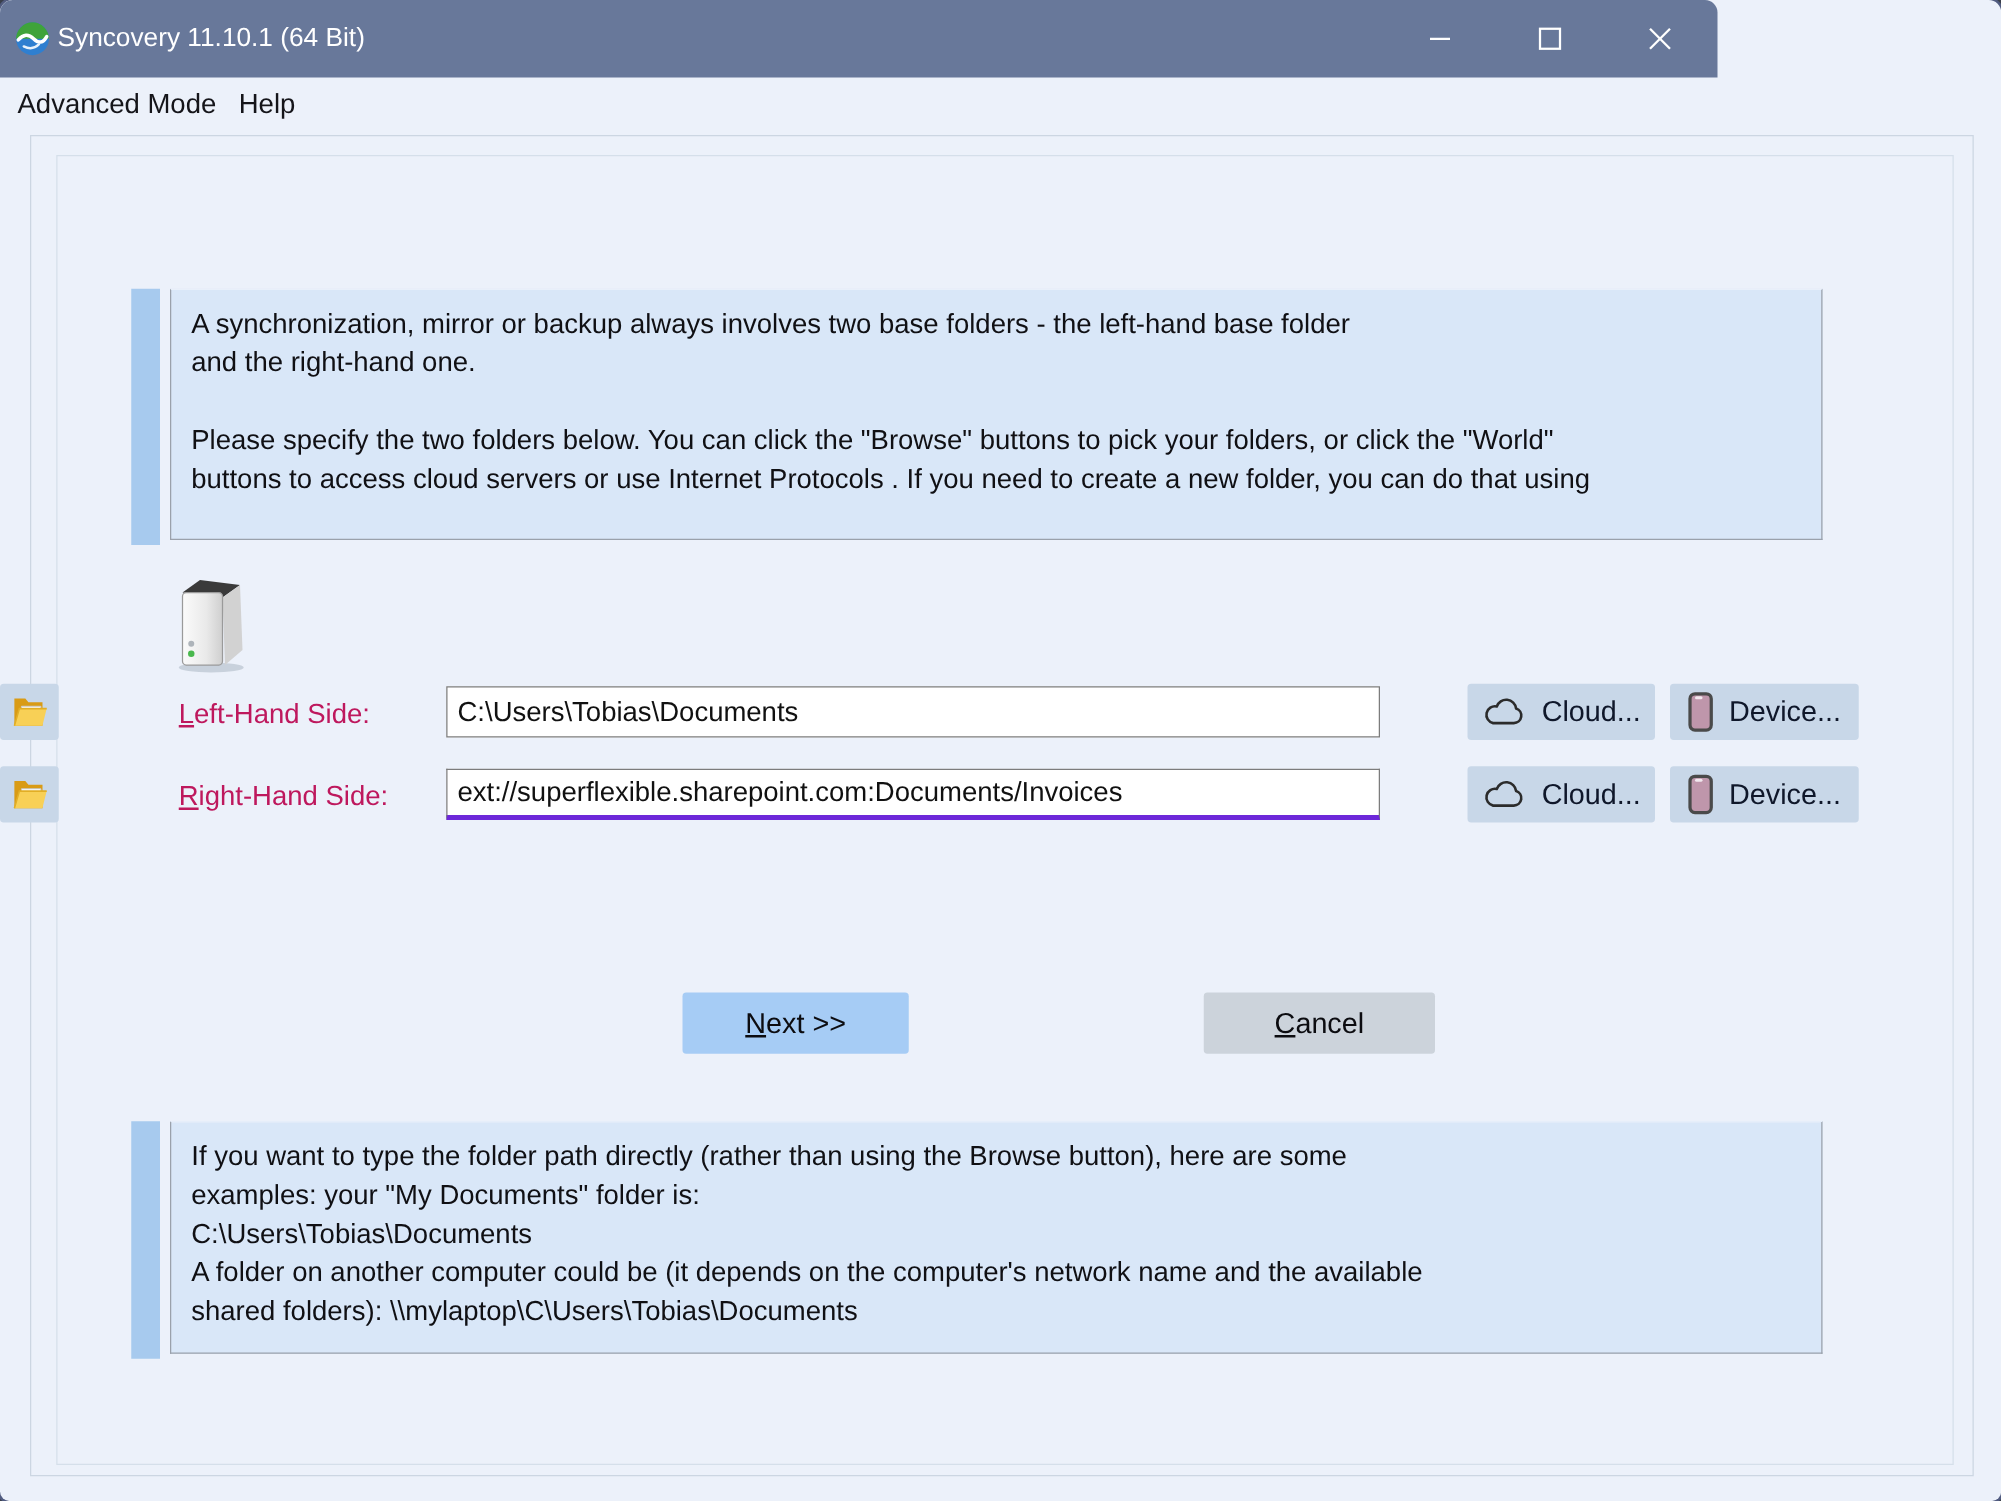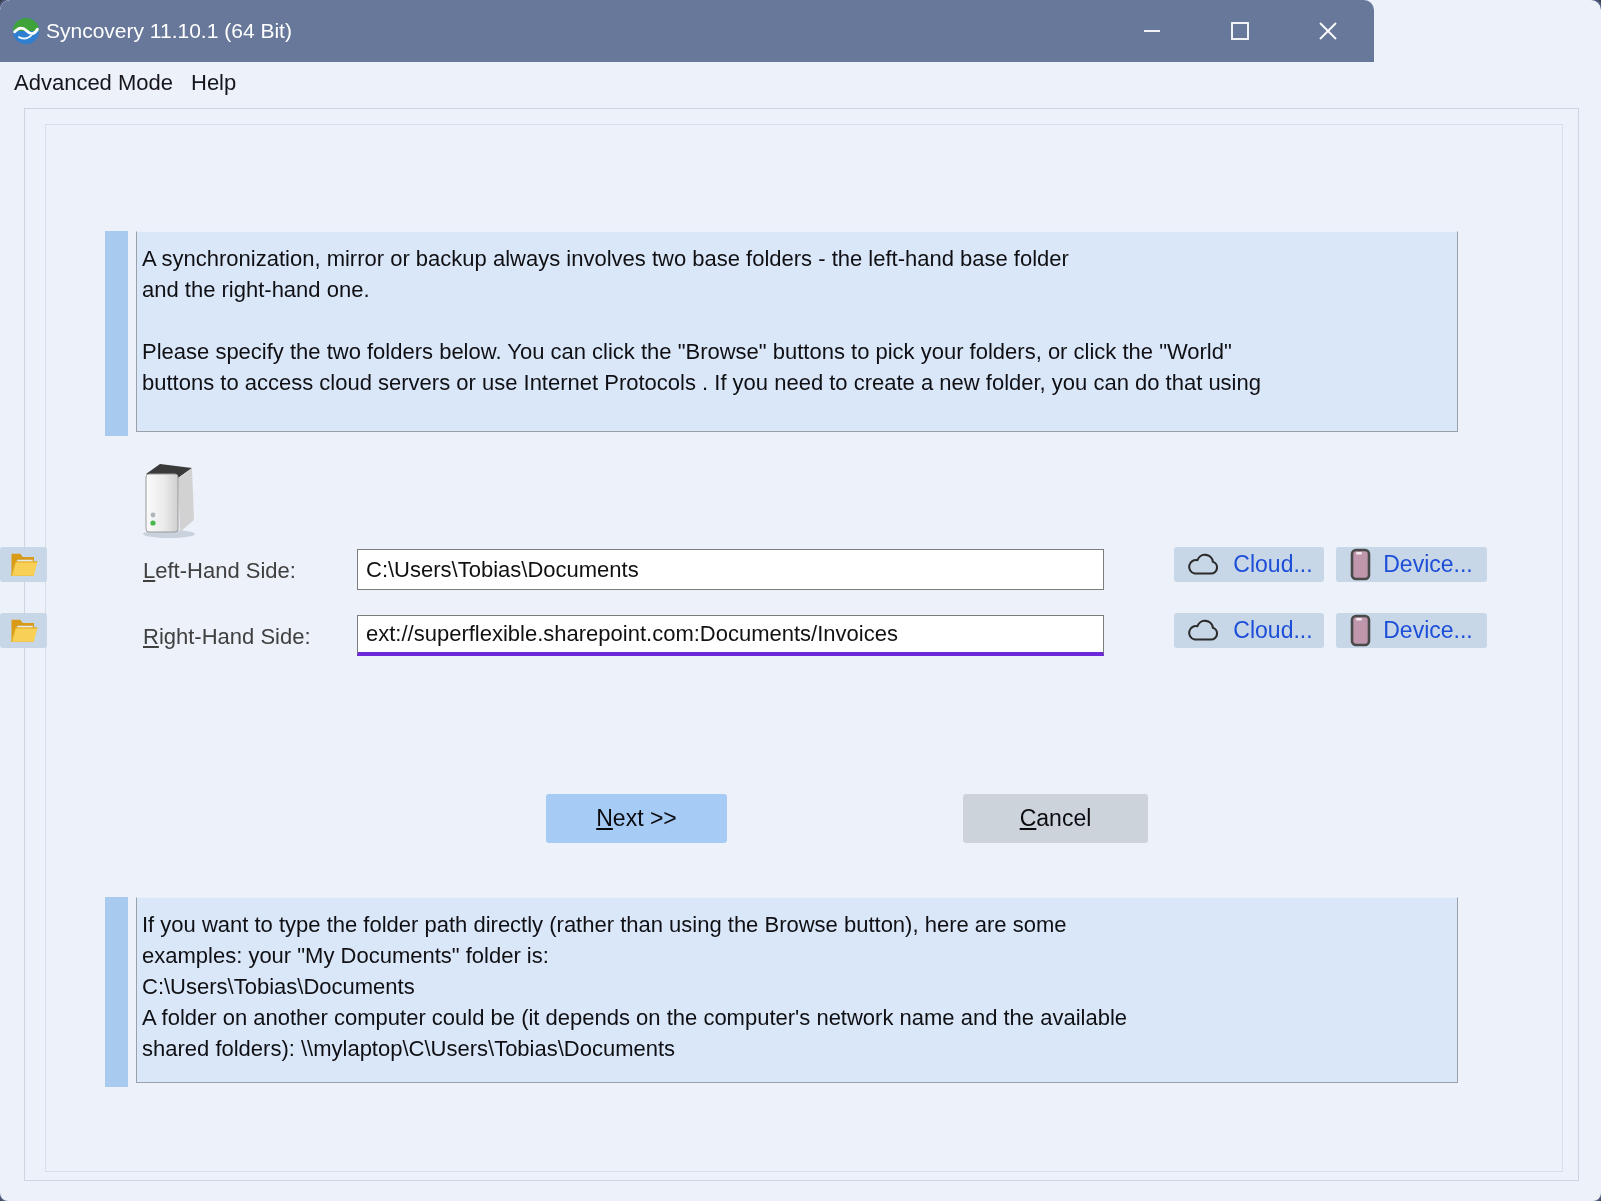--- a/index.html
+++ b/index.html
@@ -20,36 +20,36 @@
   
   .outer-panel{position:absolute;left:24px;top:108px;width:1553px;height:1071px;border:1px solid #ccd6e2;}
   .inner-panel{position:absolute;left:45px;top:124px;width:1516px;height:1046px;border:1px solid #d5dfea;}
   
   .heading{position:absolute;left:103px;top:166px;font-size:29px;font-weight:bold;color:#0a0a0a;}
   
   .accentbar{position:absolute;width:23px;background:#a7caee;}
   .accent1{left:105px;top:231px;height:205px;}
   .accent2{left:105px;top:897px;height:190px;}
   .infobox{position:absolute;left:136px;width:1322px;background:#d9e7f8;
-           border:1px solid #9aa1ab;border-top-color:#e9f0fa;box-sizing:border-box;padding:11px 5px;}
+           border:1px solid #9aa1ab;border-top-color:#e9f0fa;box-sizing:border-box;padding:11px 16px;}
   .infobox1{top:231px;height:201px;}
   .infobox2{top:897px;height:186px;}
   .tline{font-size:22px;line-height:31px;min-height:31px;white-space:pre;color:#101014;}
   
   .drive-icon{position:absolute;left:138px;top:460px;width:62px;height:80px;}
   .section-title{position:absolute;left:228px;top:482px;font-size:24px;font-weight:bold;color:#0a0a0a;}
-  .row-label{position:absolute;left:143px;font-size:22px;color:#404040;}
+  .row-label{position:absolute;left:143px;font-size:22px;color:#be185d;}
   .u{text-decoration:underline;}
   .path-input{position:absolute;left:357px;width:747px;height:41px;box-sizing:border-box;
               border:1px solid #7c7c7c;background:#ffffff;font-size:22px;
               font-family:"Liberation Sans","DejaVu Sans",sans-serif;padding:0 8px;color:#111;}
   .path-input.focused{border-bottom:4px solid #6d28d9;}
-  .sq-btn{position:absolute;height:35px;border:none;border-radius:3px;background:#c8d7e8;
+  .sq-btn{position:absolute;height:45px;border:none;border-radius:3px;background:#c8d7e8;
           display:flex;align-items:center;justify-content:center;gap:12px;
-          font-size:23px;color:#1d4ed8;font-family:"Liberation Sans","DejaVu Sans",sans-serif;cursor:default;}
+          font-size:23px;color:#0f172a;font-family:"Liberation Sans","DejaVu Sans",sans-serif;cursor:default;}
   .btn-folder{width:47px;}
   .btn-cloud{width:150px;}
   .btn-device{width:151px;}
   .r1{top:547px;} .r2{top:613px;}
   
   .action-btn{position:absolute;top:749px;height:49px;border:none;border-radius:3px;
               font-size:23px;color:#0c0c10;font-family:"Liberation Sans","DejaVu Sans",sans-serif;cursor:default;margin-top:45px;}
   .btn-next{left:546px;width:181px;background:#a6ccf5;}
   .btn-cancel{left:963px;width:185px;background:#ccd3db;}
 </style>

